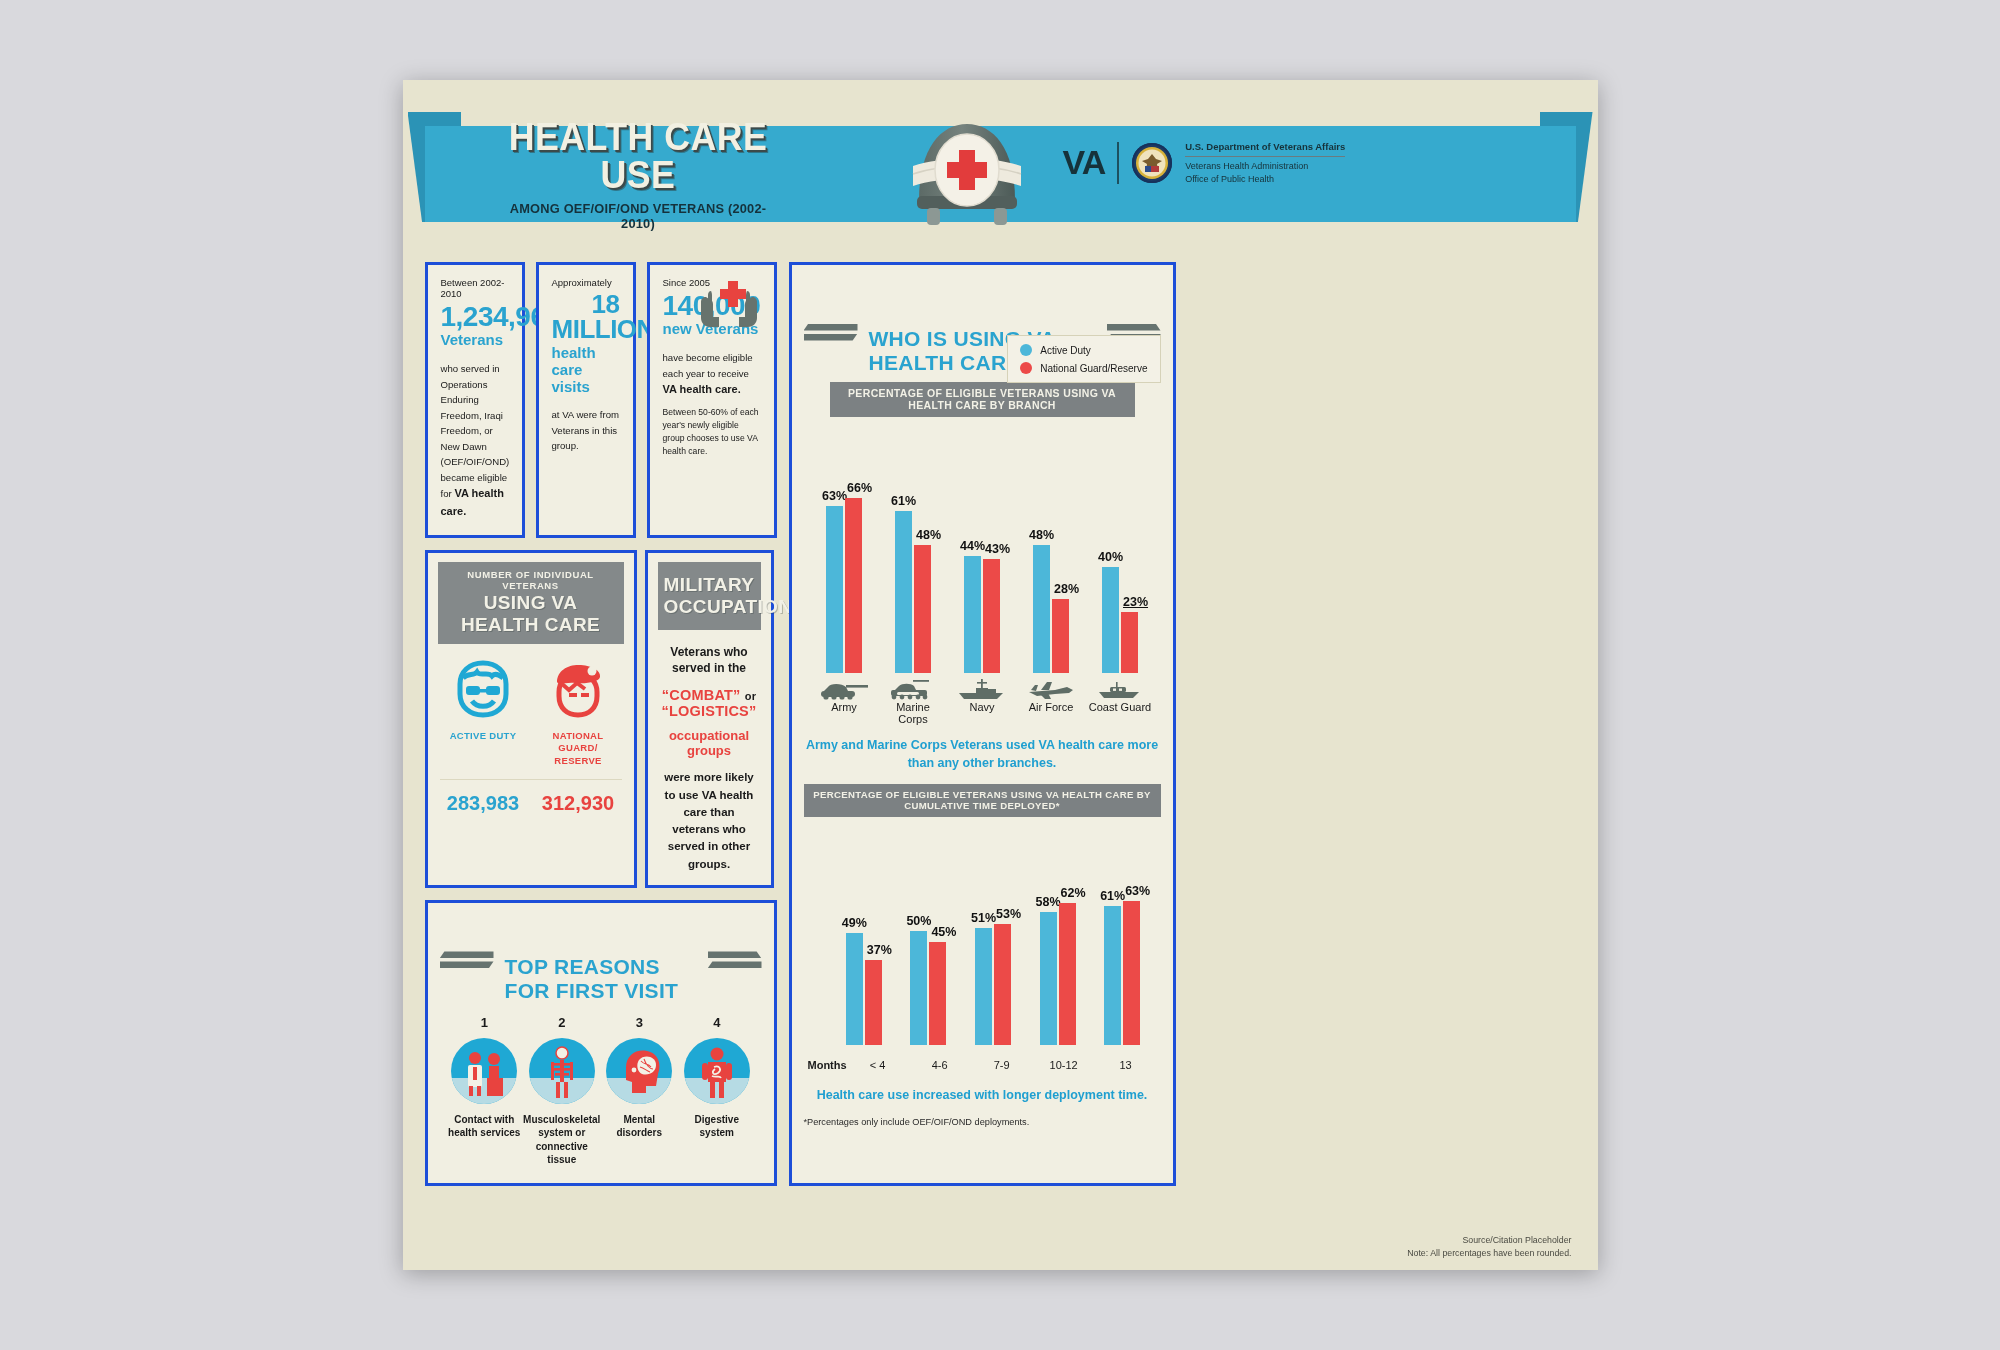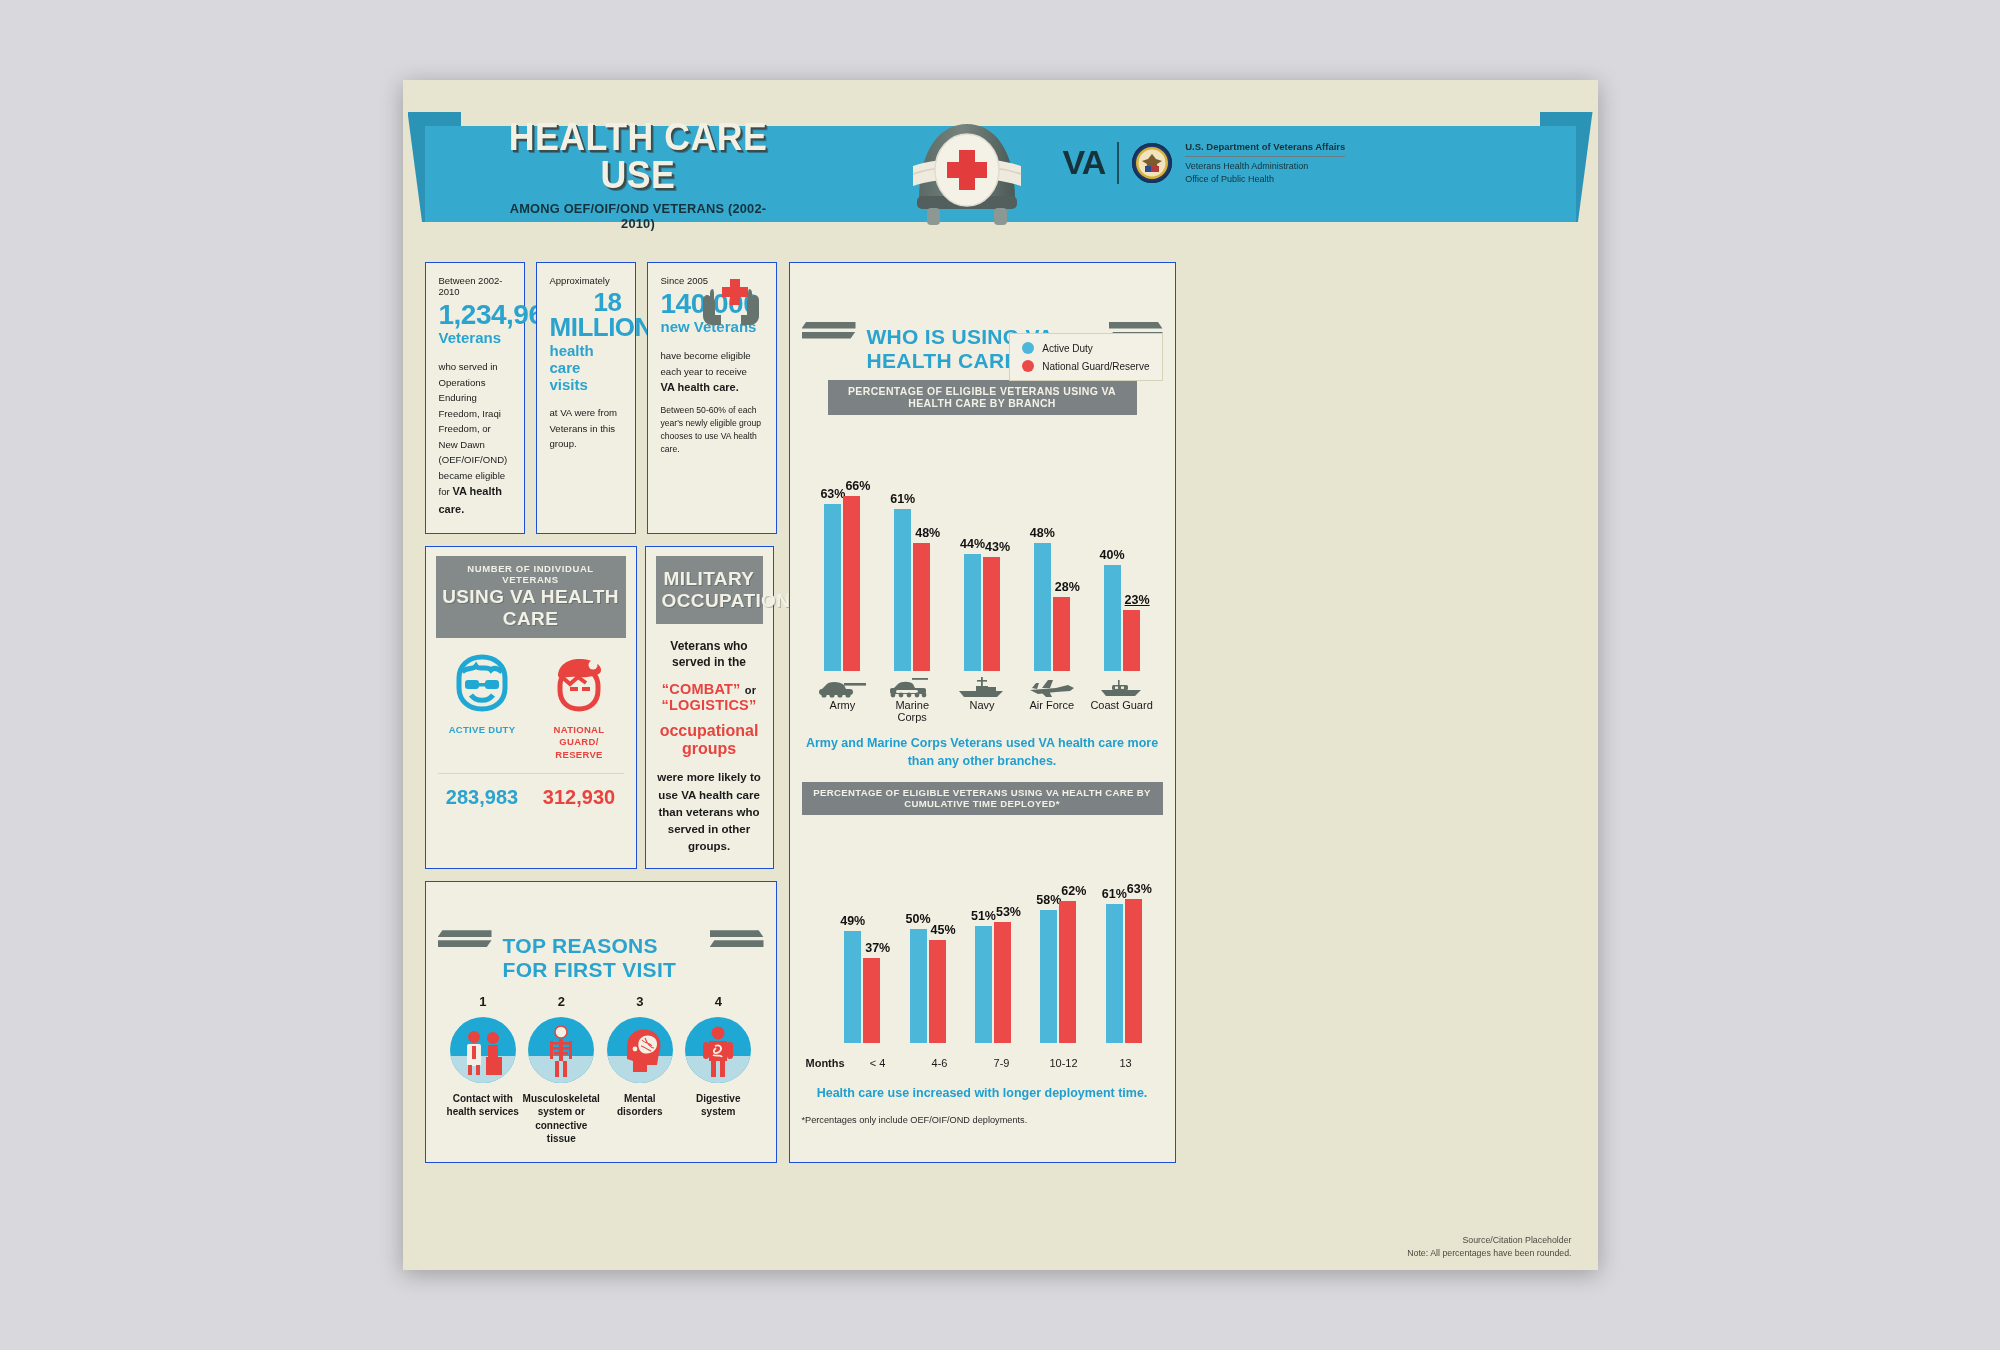--- a/index.html
+++ b/index.html
@@ -72,21 +72,21 @@
   .va-text .dept { font-weight: bold; font-size: 9.5px; padding-bottom: 2px;
                    border-bottom: 1px solid #6b7b80; margin-bottom: 3px; display: inline-block; }
 
   
   .body-grid {
     display: flex; gap: 12px; padding: 8px 22px 0 22px;
   }
   .col-left { width: 352px; display: flex; flex-direction: column; gap: 12px; }
   .col-right { width: 387px; }
 
-  .card { background: #f1efe2; border: 1px solid #1d4ed8; }
+  .card { background: #f1efe2; border: 3px solid #1d4ed8; }
 
   
   .stats-row { display: flex; gap: 11px; }
   .stat-box { padding: 12px 13px 14px 13px; }
   .sb1 { width: 100px; }
   .sb2 { width: 100px; }
   .sb3 { width: 140px; }
   .stat-eyebrow { font-size: 9.5px; color: #1a1a1a; margin-bottom: 4px; }
   .stat-big {
     font-family: "Liberation Sans Narrow", "Liberation Sans", sans-serif;
@@ -134,21 +134,21 @@
   .num-val.blue { color: #2aa3cf; }
   .num-val.red { color: #e8433f; }
 
   .occ-body { padding: 14px 11px 0 11px; text-align: center; }
   .occ-l1 { font-weight: bold; font-size: 12px; color: #1a1a1a; line-height: 1.35; }
   .occ-l2 {
     font-family: "Liberation Sans Narrow", "Liberation Sans", sans-serif;
     font-weight: bold; font-size: 14.5px; color: #e8433f; margin-top: 11px; letter-spacing: .2px;
   }
   .occ-l2 .or { color: #1a1a1a; font-size: 11px; font-family: "Liberation Sans", sans-serif; }
-  .occ-l3 { font-weight: bold; font-size: 16px; color: #e8433f; margin-top: 9px; }
+  .occ-l3 { font-weight: bold; font-size: 13px; color: #e8433f; margin-top: 9px; }
   .occ-l4 { font-weight: bold; font-size: 11.5px; color: #1a1a1a; line-height: 1.5; margin-top: 11px; }
 
   
   .reasons-card { padding: 0 12px 16px 12px; }
   .section-head { display: flex; align-items: center; justify-content: center; gap: 11px; padding: 14px 0 4px 0; }
   .chevrons { display: flex; flex-direction: column; gap: 3px; }
   .chev { width: 54px; height: 7px; background: #66736f; }
   .chev.a { clip-path: polygon(9% 0, 100% 0, 100% 100%, 0 100%); }
   .chev.b { clip-path: polygon(0 0, 100% 0, 91% 100%, 0 100%); }
   .chevrons.right .chev.a { clip-path: polygon(0 0, 91% 0, 100% 100%, 0 100%); }

